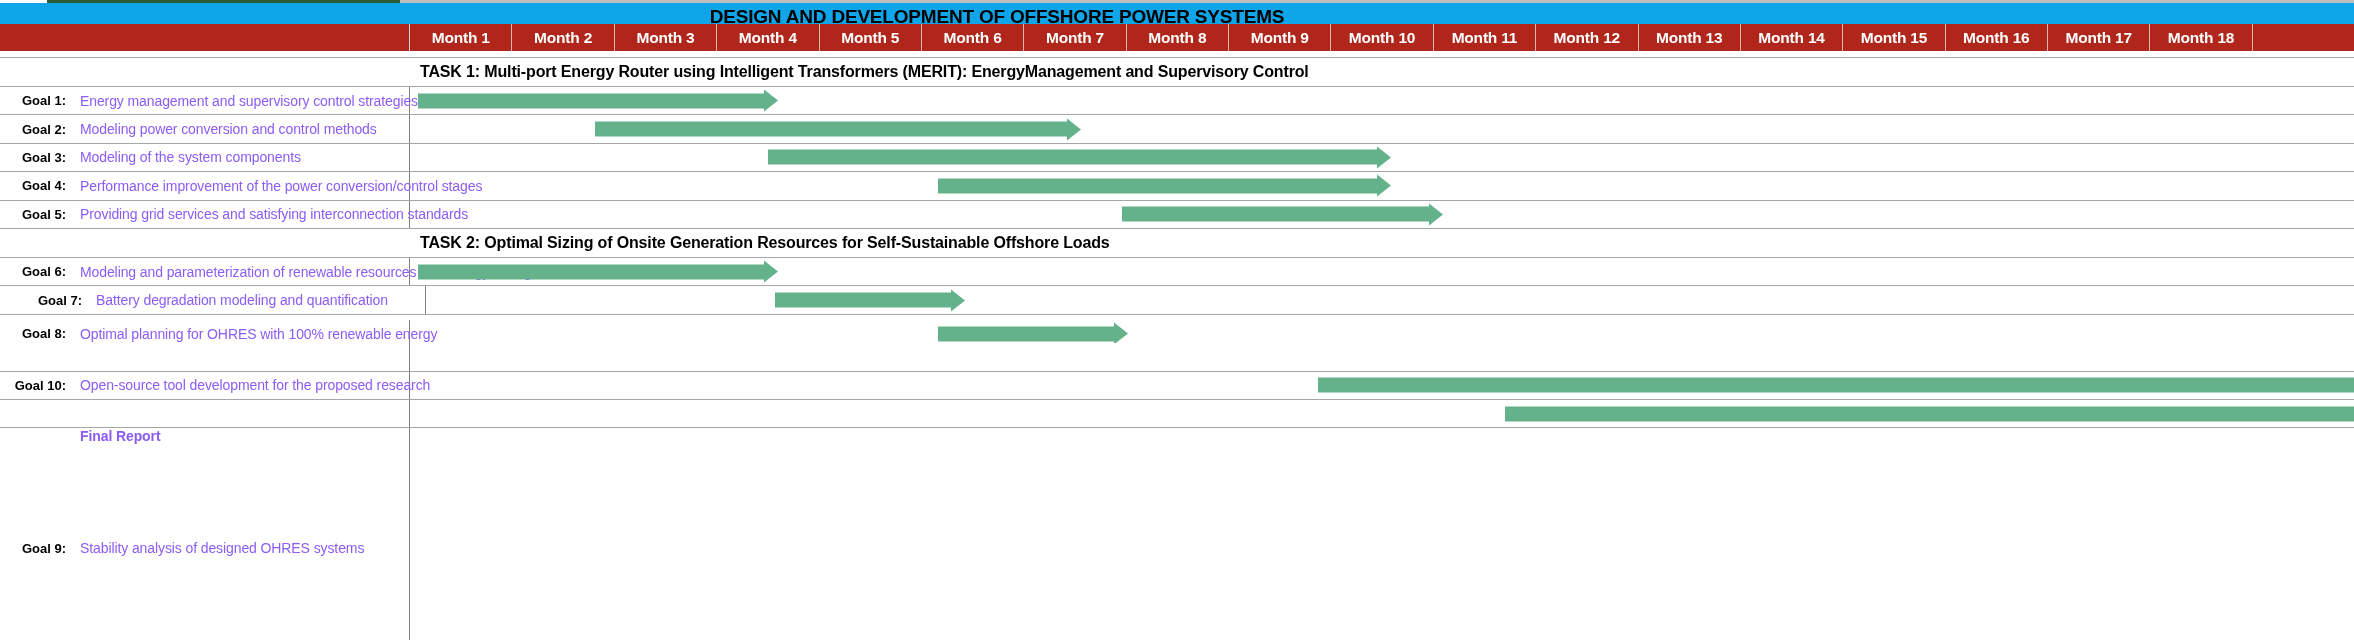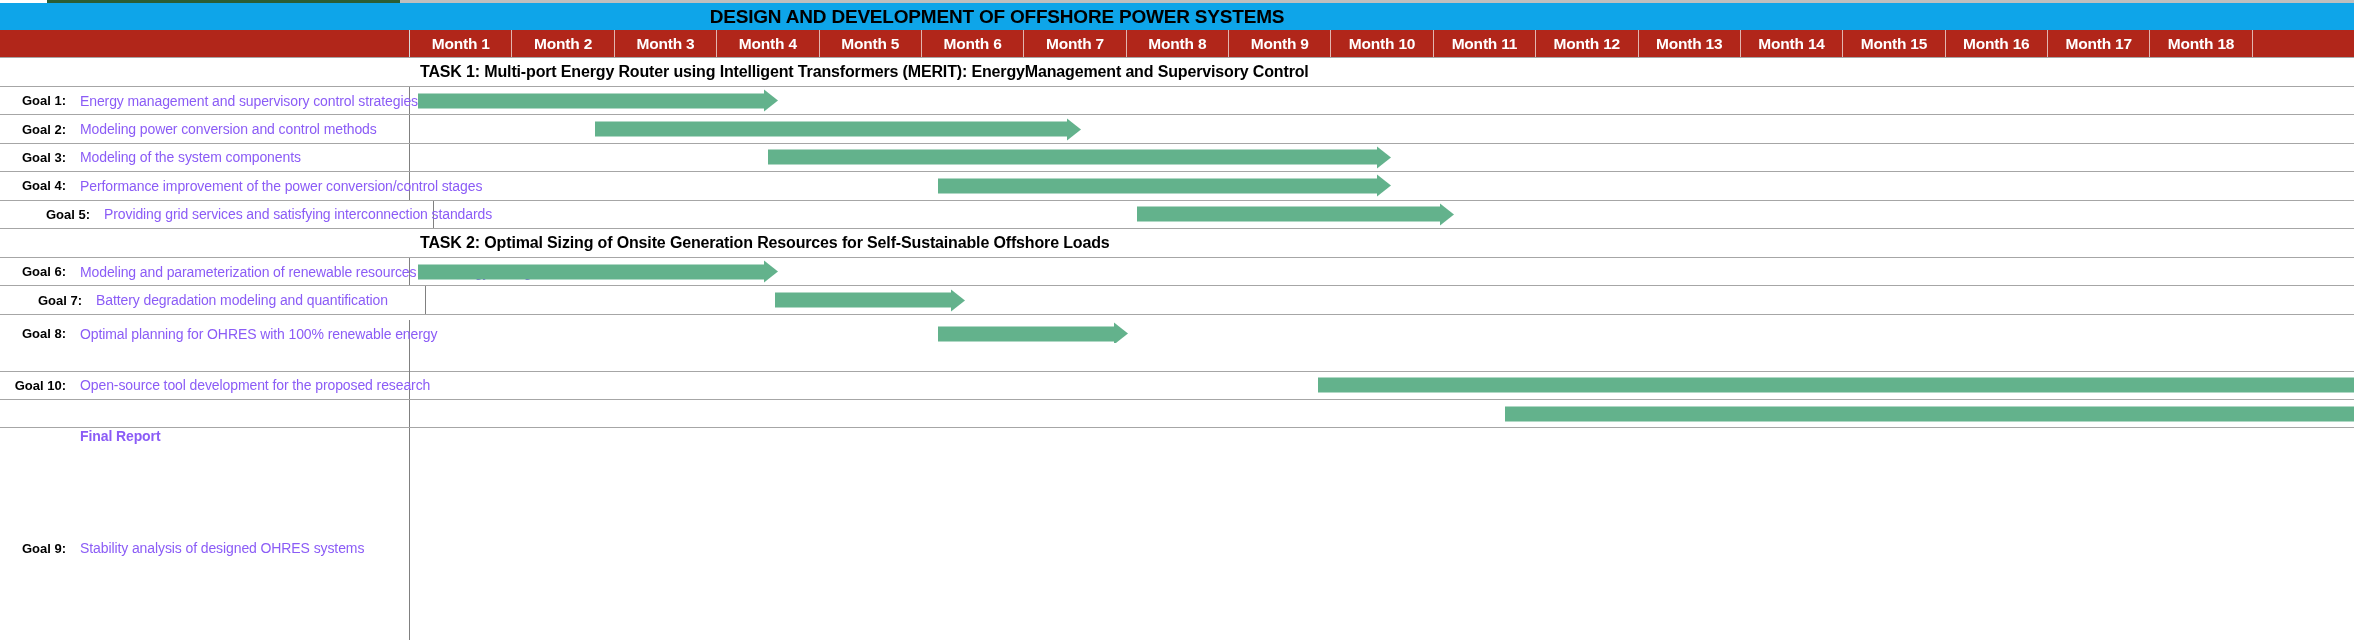--- a/index.html
+++ b/index.html
@@ -42,21 +42,21 @@
     color: #000000;
     letter-spacing: -0.2px;
     white-space: nowrap;
     
     transform: translateX(-180px);
   }
 
   
   .header-band {
     position: absolute;
-    left: 0; top: 30px; width: 2354px; height: 27px;
+    left: 0; top: 24px; width: 2354px; height: 27px;
     background: #b1261a;
     display: flex;
   }
   .header-label-gap {
     width: 410px;
     height: 100%;
     background: #b1261a;
     border-right: 1px solid #d8d8d8;
     flex: 0 0 410px;
   }
@@ -260,21 +260,21 @@
         <div class="label-cell">
           <span class="goal-key">Goal 4:</span>
           <span class="goal-desc">Performance improvement of the power conversion/control stages</span>
         </div>
         <div class="track-cell">
           <div class="bar" style="left: 27.16%; width: 22.64%;">
             <div class="head"></div>
           </div>
         </div>
       </div>
-      <div class="row" style="top: 200.6px; height: 28.4px; padding-left: 24px;">
+      <div class="row" style="top: 200.6px; height: 28.4px;">
         <div class="label-cell">
           <span class="goal-key">Goal 5:</span>
           <span class="goal-desc">Providing grid services and satisfying interconnection standards</span>
         </div>
         <div class="track-cell">
           <div class="bar" style="left: 36.63%; width: 15.84%;">
             <div class="head"></div>
           </div>
         </div>
       </div>

